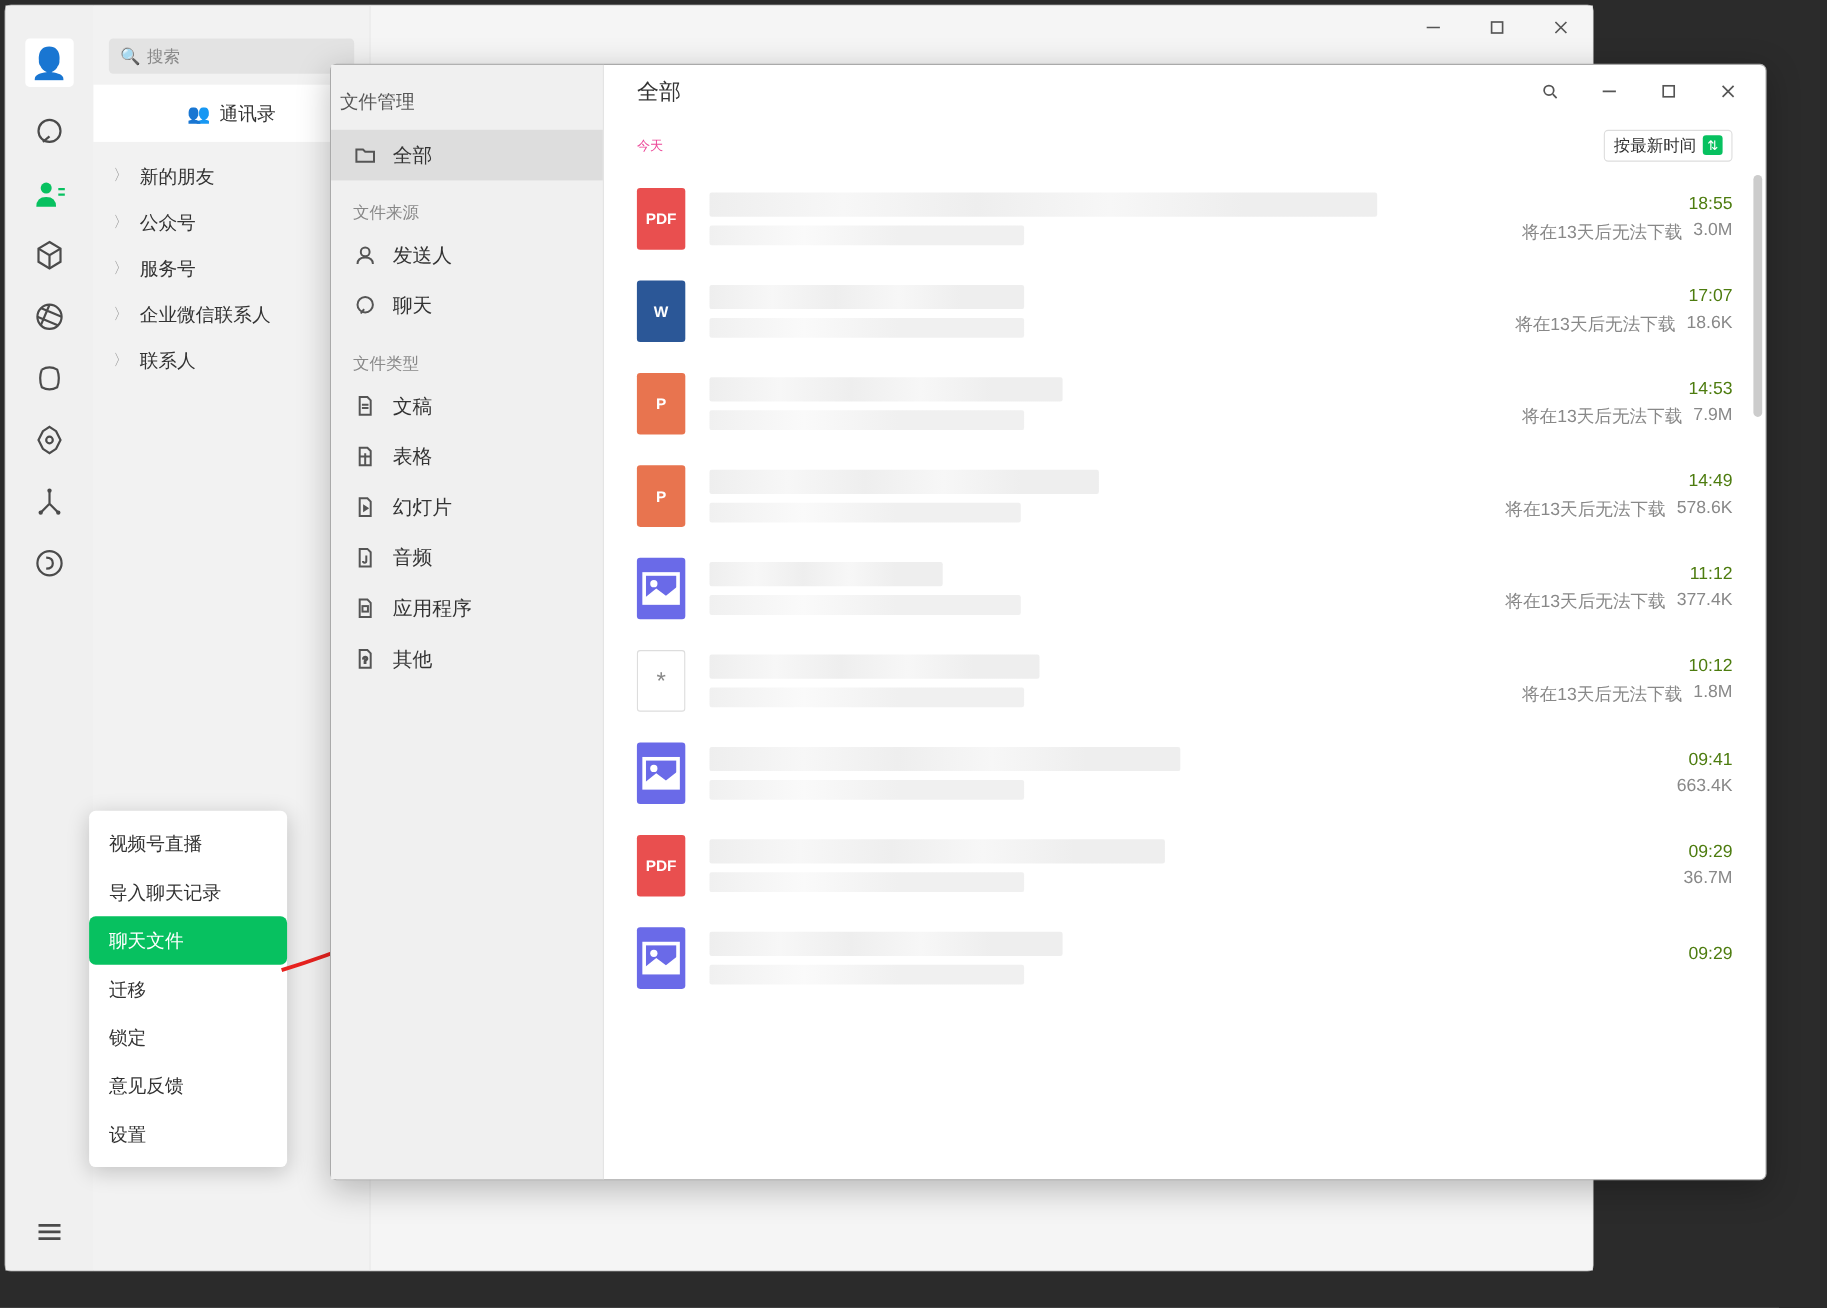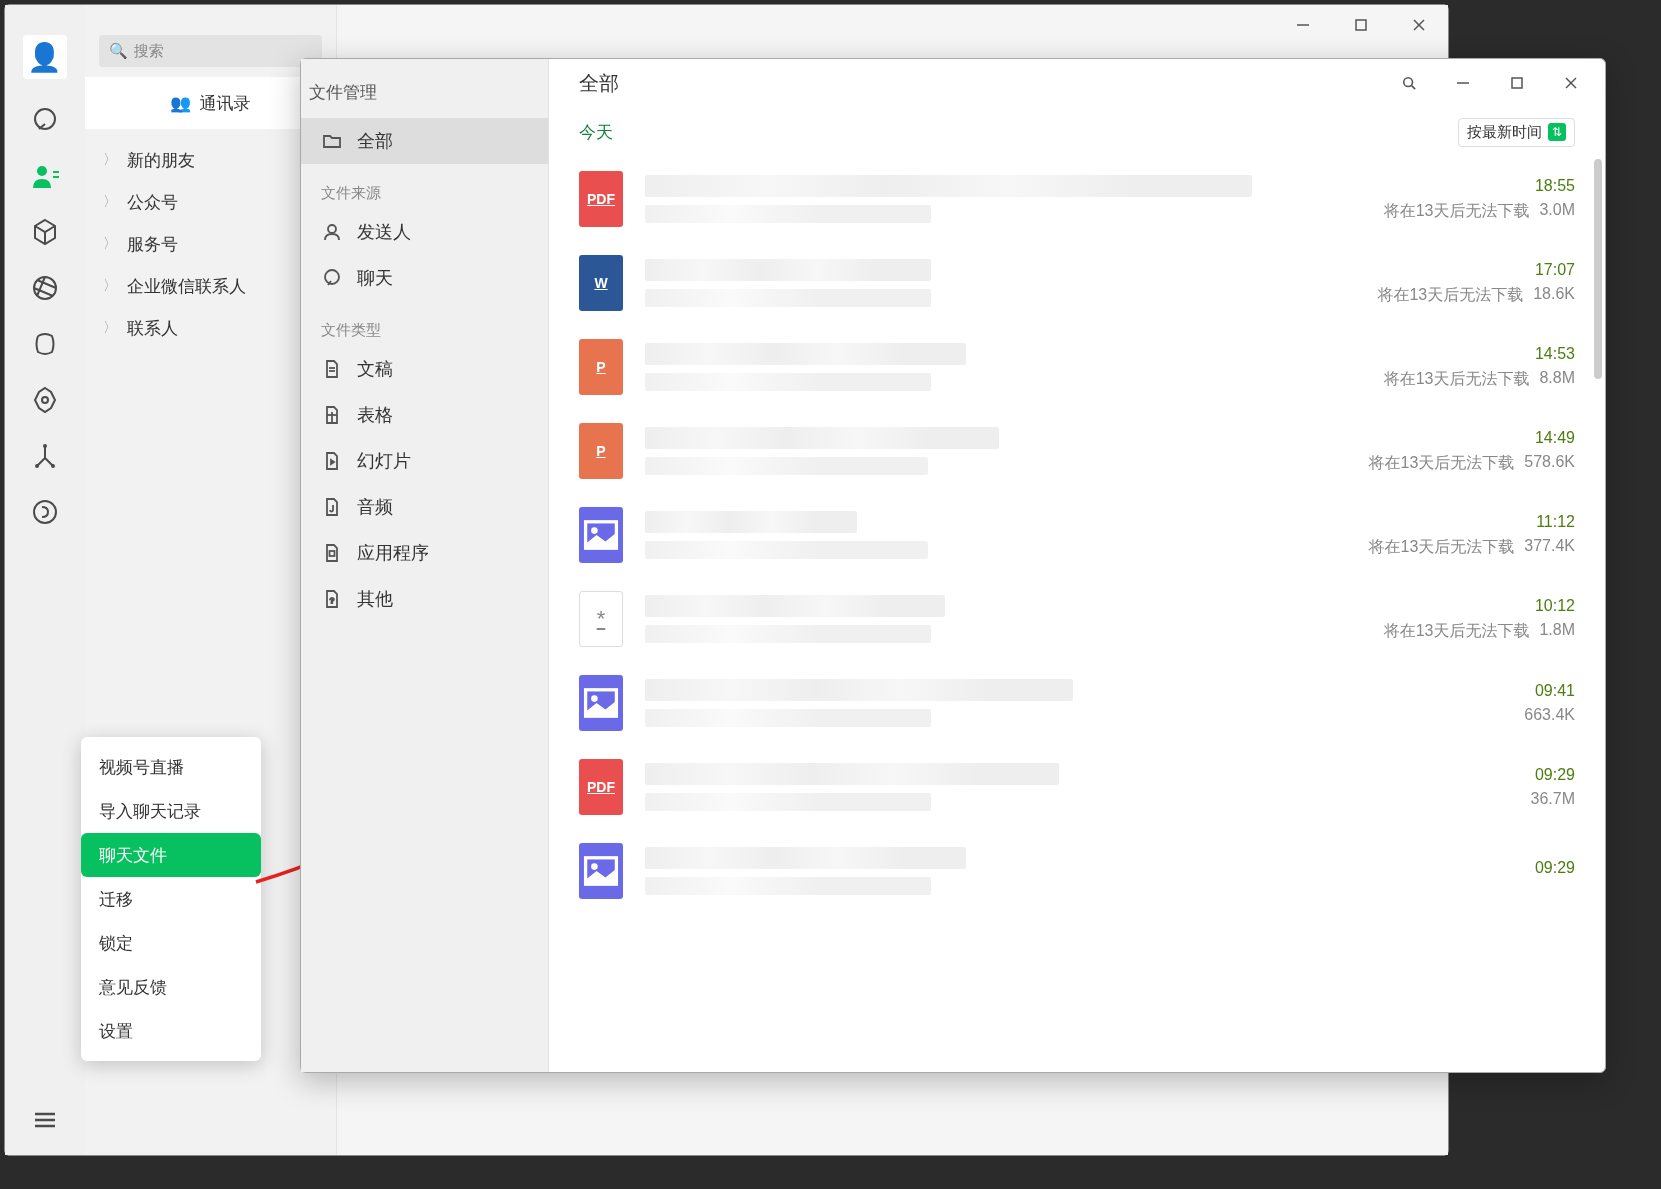--- a/index.html
+++ b/index.html
@@ -167,21 +167,21 @@
 .fm-wbtn { width: 44px; height: 40px; display: flex; align-items: center; justify-content: center; color: #555; cursor: pointer; }
 .fm-wbtn svg { width: 14px; height: 14px; }
 
 .fm-toolbar {
   height: 50px;
   display: flex;
   align-items: center;
   padding: 0 30px;
   justify-content: space-between;
 }
-.fm-today { font-size: 17px; color: #15803d; }
+.fm-today { font-size: 12px; color: #ec4899; }
 .fm-sort {
   background: #fff;
   border: 1px solid #ddd;
   border-radius: 4px;
   padding: 4px 8px;
   font-size: 15px;
   color: #333;
   display: flex;
   align-items: center;
   gap: 6px;
@@ -201,21 +201,21 @@
 }
 
 .fm-list { flex: 1; overflow-y: auto; padding: 0 30px; }
 .fm-row {
   height: 84px;
   display: flex;
   align-items: center;
   padding: 14px 0;
   gap: 16px;
 }
-.ficon { width: 44px; height: 56px; border-radius: 3px; display: flex; align-items: center; justify-content: center; color: #fff; font-weight: bold; font-size: 14px; flex-shrink: 0; text-decoration: underline; }
+.ficon { width: 44px; height: 56px; border-radius: 3px; display: flex; align-items: center; justify-content: center; color: #fff; font-weight: bold; font-size: 14px; flex-shrink: 0; }
 .ficon.pdf { background: #e94f4f; }
 .ficon.doc { background: #2b5797; }
 .ficon.ppt { background: #e8744f; }
 .ficon.img { background: #6a6ae8; }
 .ficon.unk { background: #fff; border: 1px solid #ddd; color: #888; font-size: 22px; font-weight: normal; }
 .fname-area { flex: 1; margin-left: 6px; }
 .fname-blur {
   height: 22px;
   background: linear-gradient(90deg, #eee 0%, #f7f7f7 20%, #eee 40%, #f7f7f7 60%, #eee 80%);
   border-radius: 2px;
@@ -530,21 +530,21 @@
         <div class="fm-row">
           <div class="ficon ppt">P</div>
           <div class="fname-area">
             <div class="fname-blur" style="width: 45%;"></div>
             <div class="fname-blur2"></div>
           </div>
           <div class="fmeta">
             <div class="ftime">14:53</div>
             <div class="fdesc">
               <span>将在13天后无法下载</span>
-              <span class="fsize">8.8M</span>
+              <span class="fsize">7.9M</span>
             </div>
           </div>
         </div>
         <div class="fm-row">
           <div class="ficon ppt">P</div>
           <div class="fname-area">
             <div class="fname-blur" style="width: 50%;"></div>
             <div class="fname-blur2"></div>
           </div>
           <div class="fmeta">

